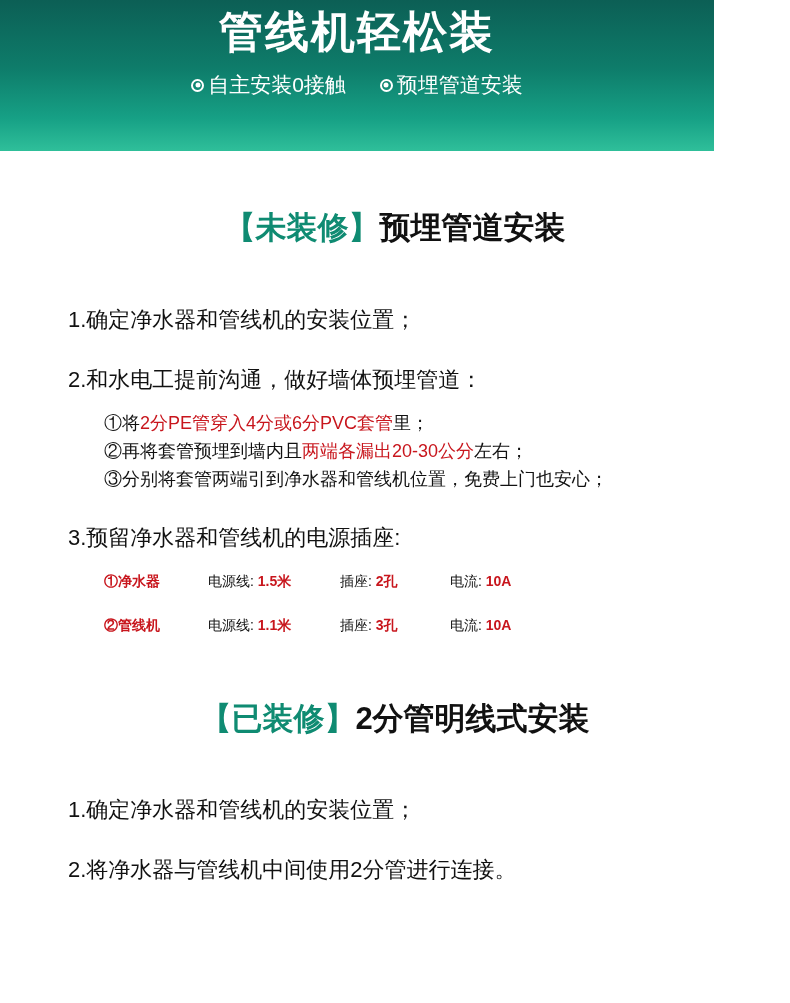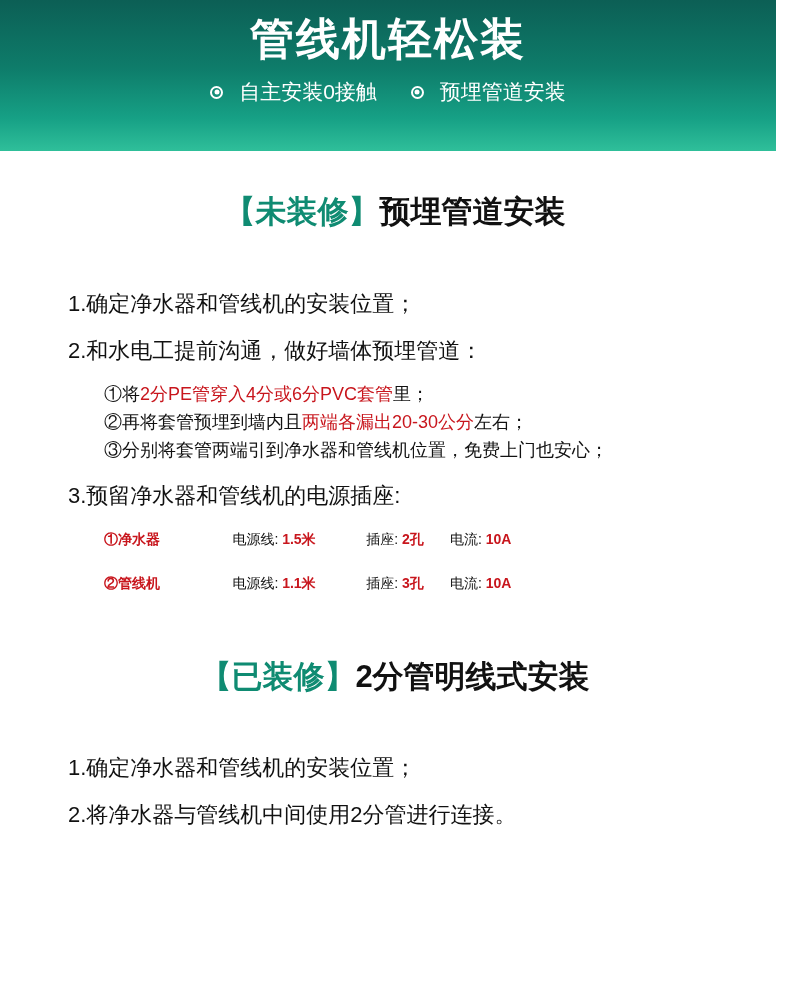--- a/index.html
+++ b/index.html
@@ -16,25 +16,25 @@
   .page {
     position: relative;
     width: 790px;
     height: 1003px;
     background: #ffffff;
   }
 
   
   .banner {
     position: relative;
-    width: 776px;
+    width: 714px;
     height: 151px;
     background: linear-gradient(180deg, #0c5f55 0%, #0e7c6a 45%, #16a085 78%, #2fbf9a 100%);
     box-sizing: border-box;
-    padding-top: 11px;
+    padding-top: 4px;
     text-align: center;
     overflow: hidden;
   }
   .banner-title {
     color: #ffffff;
     font-size: 44px;
     font-weight: bold;
     letter-spacing: 2px;
     line-height: 56px;
     margin: 0;
@@ -45,21 +45,21 @@
     justify-content: center;
     align-items: center;
     gap: 34px;
     color: #ffffff;
     font-size: 21px;
     line-height: 30px;
   }
   .sub-item {
     display: flex;
     align-items: center;
-    gap: 16px;
+    gap: 4px;
     white-space: nowrap;
   }
   .dot-icon {
     display: inline-block;
     width: 13px;
     height: 13px;
     border: 2px solid #ffffff;
     border-radius: 50%;
     position: relative;
     box-sizing: border-box;
@@ -85,28 +85,28 @@
     text-align: center;
     font-size: 31px;
     font-weight: bold;
     color: #111111;
     line-height: 40px;
     white-space: nowrap;
   }
   .section-title .bracket {
     color: #0f8b72;
   }
-  .sec1-title { margin-top: 41px; font-family: Liberation Serif, serif; }
+  .sec1-title { margin-top: 57px; font-family: Liberation Serif, serif; }
   .sec2-title { margin-top: 60px; text-align: center; }
 
   .step {
     font-size: 22px;
     color: #111111;
     line-height: 30px;
-    margin-top: 17px;
+    margin-top: 30px;
     padding-left: 38px;
     white-space: nowrap;
   }
   .sec1-step1 { margin-top: 57px; }
 
   .sublist {
     margin-top: 14px;
     padding-left: 74px;
   }
   .subitem {
@@ -132,21 +132,20 @@
   }
   .spec-row:first-child { margin-top: 0; }
   .spec-name {
     color: #c8161d;
     font-weight: bold;
     width: 104px;
     display: inline-block;
   }
   .spec-cell {
     display: inline-block;
-    text-align: center;
   }
   .spec-cell.w-power { width: 132px; }
   .spec-cell.w-socket { width: 110px; }
   .spec-label { color: #111111; }
   .spec-val {
     color: #c8161d;
     font-weight: bold;
   }
   .sec2-step1 { margin-top: 56px; }
   .sec2-step2 { }

